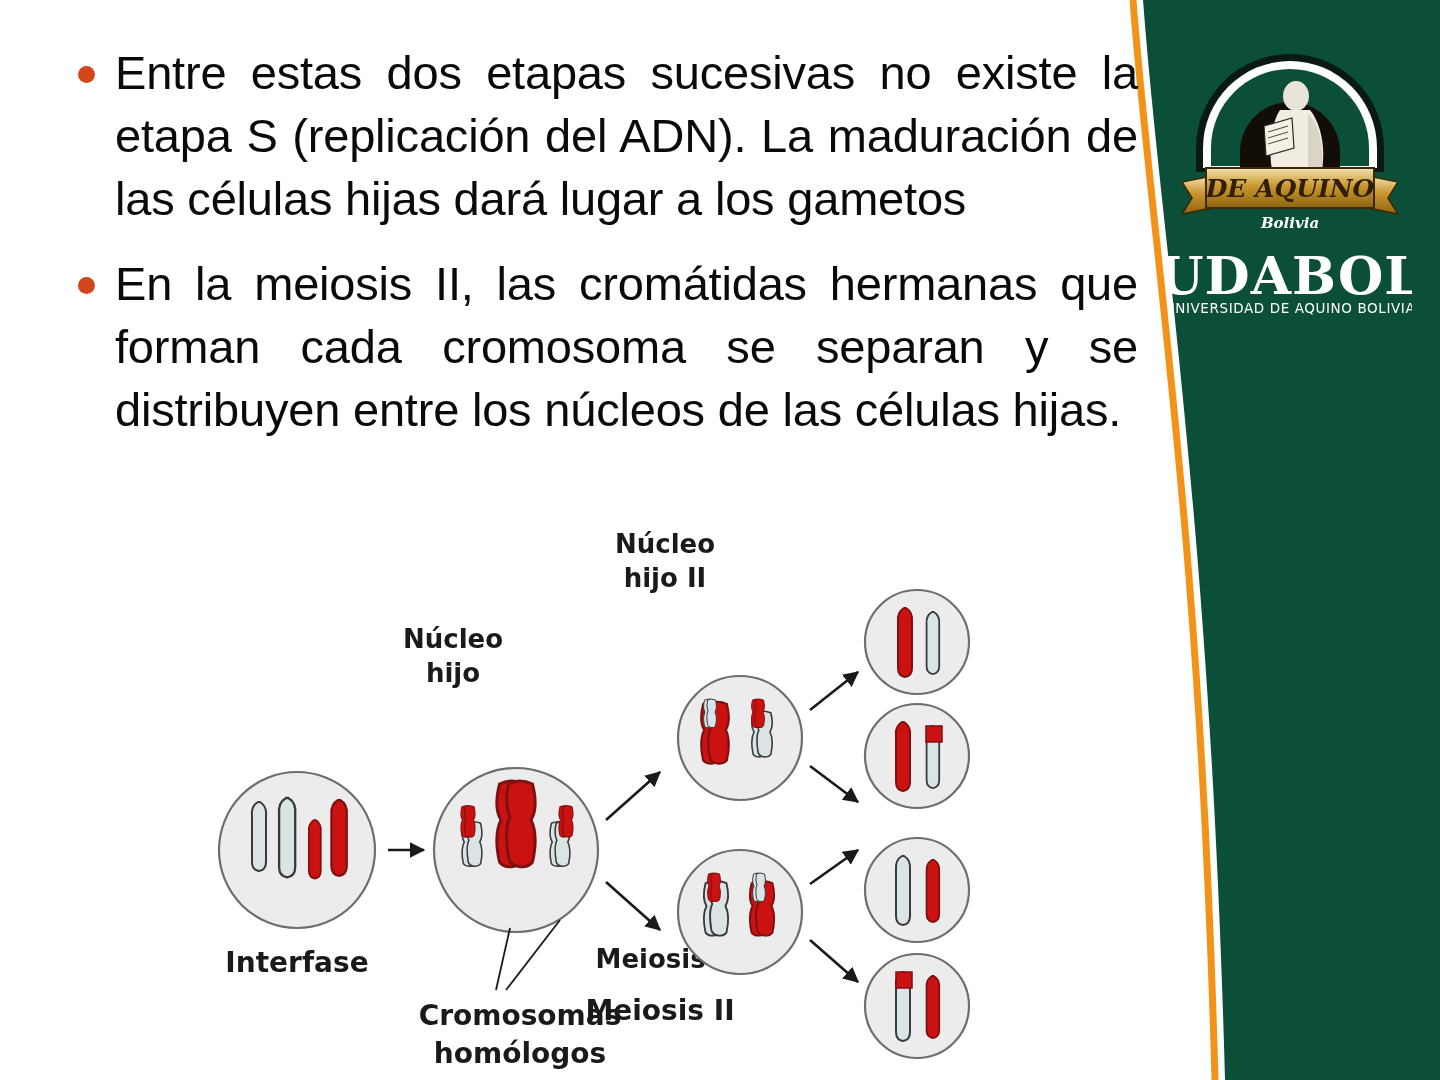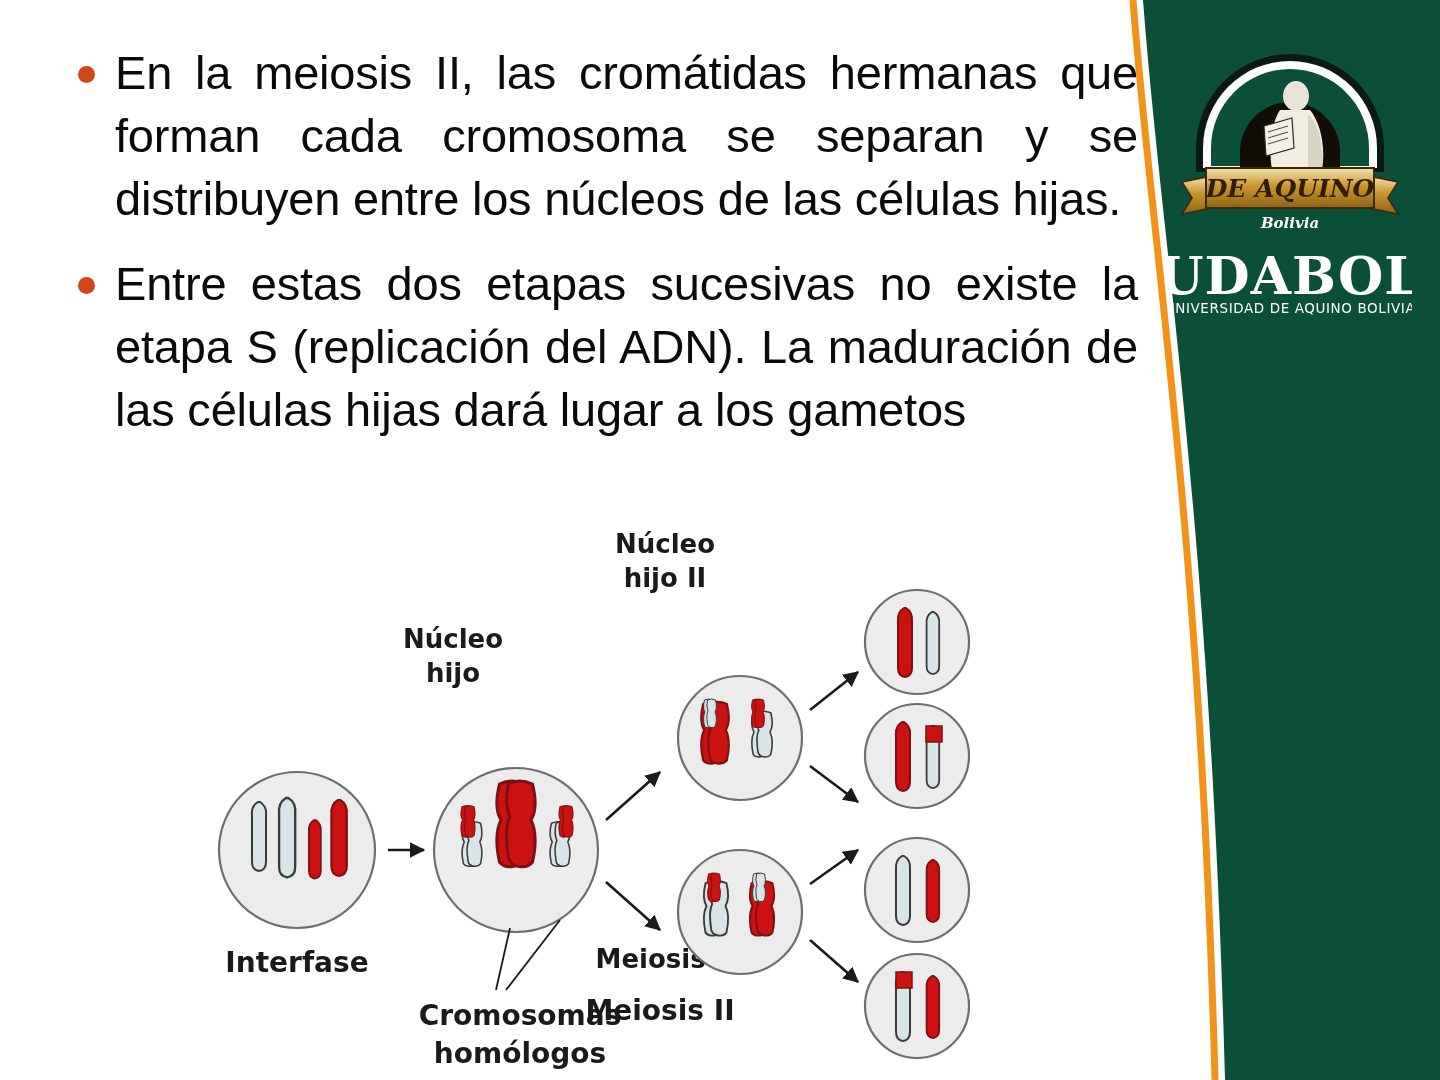--- a/index.html
+++ b/index.html
@@ -96,26 +96,26 @@
     <svg viewBox="0 0 244 70" style="width:244px;height:70px;display:block;margin-top:-4px;">
       <text x="122" y="44" text-anchor="middle" font-family="DejaVu Serif, serif" font-size="52" font-weight="700" fill="#ffffff" letter-spacing="1">UDABOL</text>
       <text x="122" y="63" text-anchor="middle" font-family="DejaVu Sans, sans-serif" font-size="13.5" font-weight="400" fill="#ffffff" letter-spacing="0.6">UNIVERSIDAD DE AQUINO BOLIVIA</text>
     </svg>
   </div>
 
   <div class="content">
 
     <div class="bullet-row">
       <span class="bullet-dot"></span>
-      <div class="bullet-text">En la meiosis II, las cromátidas hermanas que  forman cada cromosoma se separan y se  distribuyen entre los núcleos de las células hijas.</div>
+      <div class="bullet-text">Entre estas dos etapas sucesivas no existe la  etapa S (replicación del ADN). La maduración de  las células hijas dará lugar a los gametos</div>
     </div>
 
     <div class="bullet-row">
       <span class="bullet-dot"></span>
-      <div class="bullet-text">Entre estas dos etapas sucesivas no existe la  etapa S (replicación del ADN). La maduración de  las células hijas dará lugar a los gametos</div>
+      <div class="bullet-text">En la meiosis II, las cromátidas hermanas que  forman cada cromosoma se separan y se  distribuyen entre los núcleos de las células hijas.</div>
     </div>
 
   </div>
 
   <div class="diagram">
     <svg viewBox="0 0 790 560">
       <defs>
 
         <g id="cb">
           <path d="M0 0 q-7 4 -6 14 l0 46 q0 8 7 9 q7 -1 7 -9 l0 -46 q1 -10 -6 -14 z" fill="#D9E4E6" stroke="#3A3A3A" stroke-width="2"></path>

